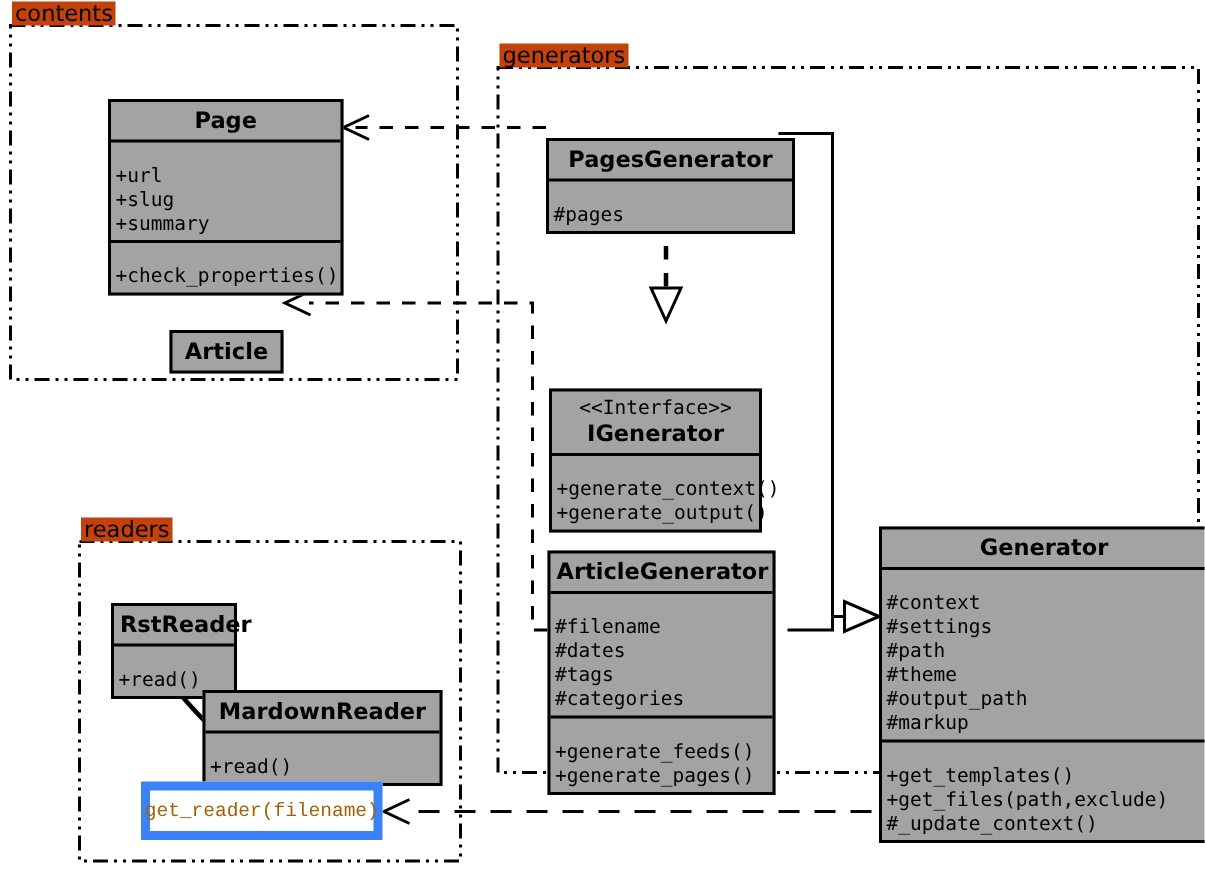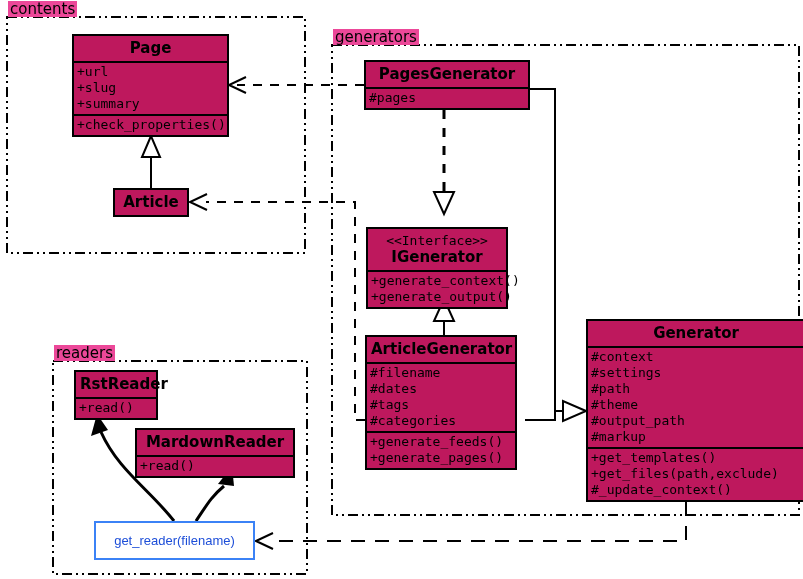--- a/index.html
+++ b/index.html
@@ -1,33 +1,33 @@
 <!DOCTYPE html>
 <html><head>
 <meta charset="utf-8">
 <style>
   html,body{margin:0;padding:0;background:#ffffff;}
   body{width:803px;height:579px;position:relative;overflow:hidden;
        font-family:"DejaVu Sans","Liberation Sans",sans-serif;}
   #canvas{position:absolute;left:0;top:0;width:803px;height:579px;}
   svg.layer{position:absolute;left:0;top:0;width:803px;height:579px;overflow:visible;}
-  .pkg-label{position:absolute;background:#ec4899;font-size:15px;color:#000;
+  .pkg-label{position:absolute;background:#c2410c;font-size:15px;color:#000;
              line-height:16px;padding:0 2px;white-space:nowrap;}
-  .cls{position:absolute;border:2px solid #000;background:#be185d;box-sizing:border-box;}
+  .cls{position:absolute;border:2px solid #000;background:#a3a3a3;box-sizing:border-box;margin-top:32px;}
   .cls .hdr{text-align:center;font-weight:bold;font-size:15px;color:#000;
             padding:4px 4px 4px 4px;line-height:17px;}
   .cls .hdr .stereo{font-weight:normal;font-size:13px;font-family:"DejaVu Sans Mono","Liberation Mono",monospace;
             display:block;line-height:16px;}
   .cls .sep{border-top:2px solid #000;}
-  .cls .sect{padding:1px 3px 2px 3px;}
+  .cls .sect{padding:15px 3px 2px 3px;}
   .cls .sect div{font-family:"DejaVu Sans Mono","Liberation Mono",monospace;
             font-size:13px;line-height:16px;color:#000;white-space:pre;}
-  .plain{position:absolute;border:2px solid #3b82f6;background:#fff;box-sizing:border-box;
+  .plain{position:absolute;border:6px solid #3b82f6;background:#fff;box-sizing:border-box;
          display:flex;align-items:center;justify-content:center;
-         font-size:13px;color:#1d4ed8;font-family:Liberation Sans, sans-serif;}
+         font-size:13px;color:#a16207;font-family:Liberation Mono, monospace;}
 </style>
 </head>
 <body>
 
 <div id="canvas">
 
   <svg class="layer">
 
     <rect x="7" y="17" width="298" height="236" fill="none" stroke="#000" stroke-width="2" stroke-dasharray="10,4,2,4,2,4"></rect>
 

